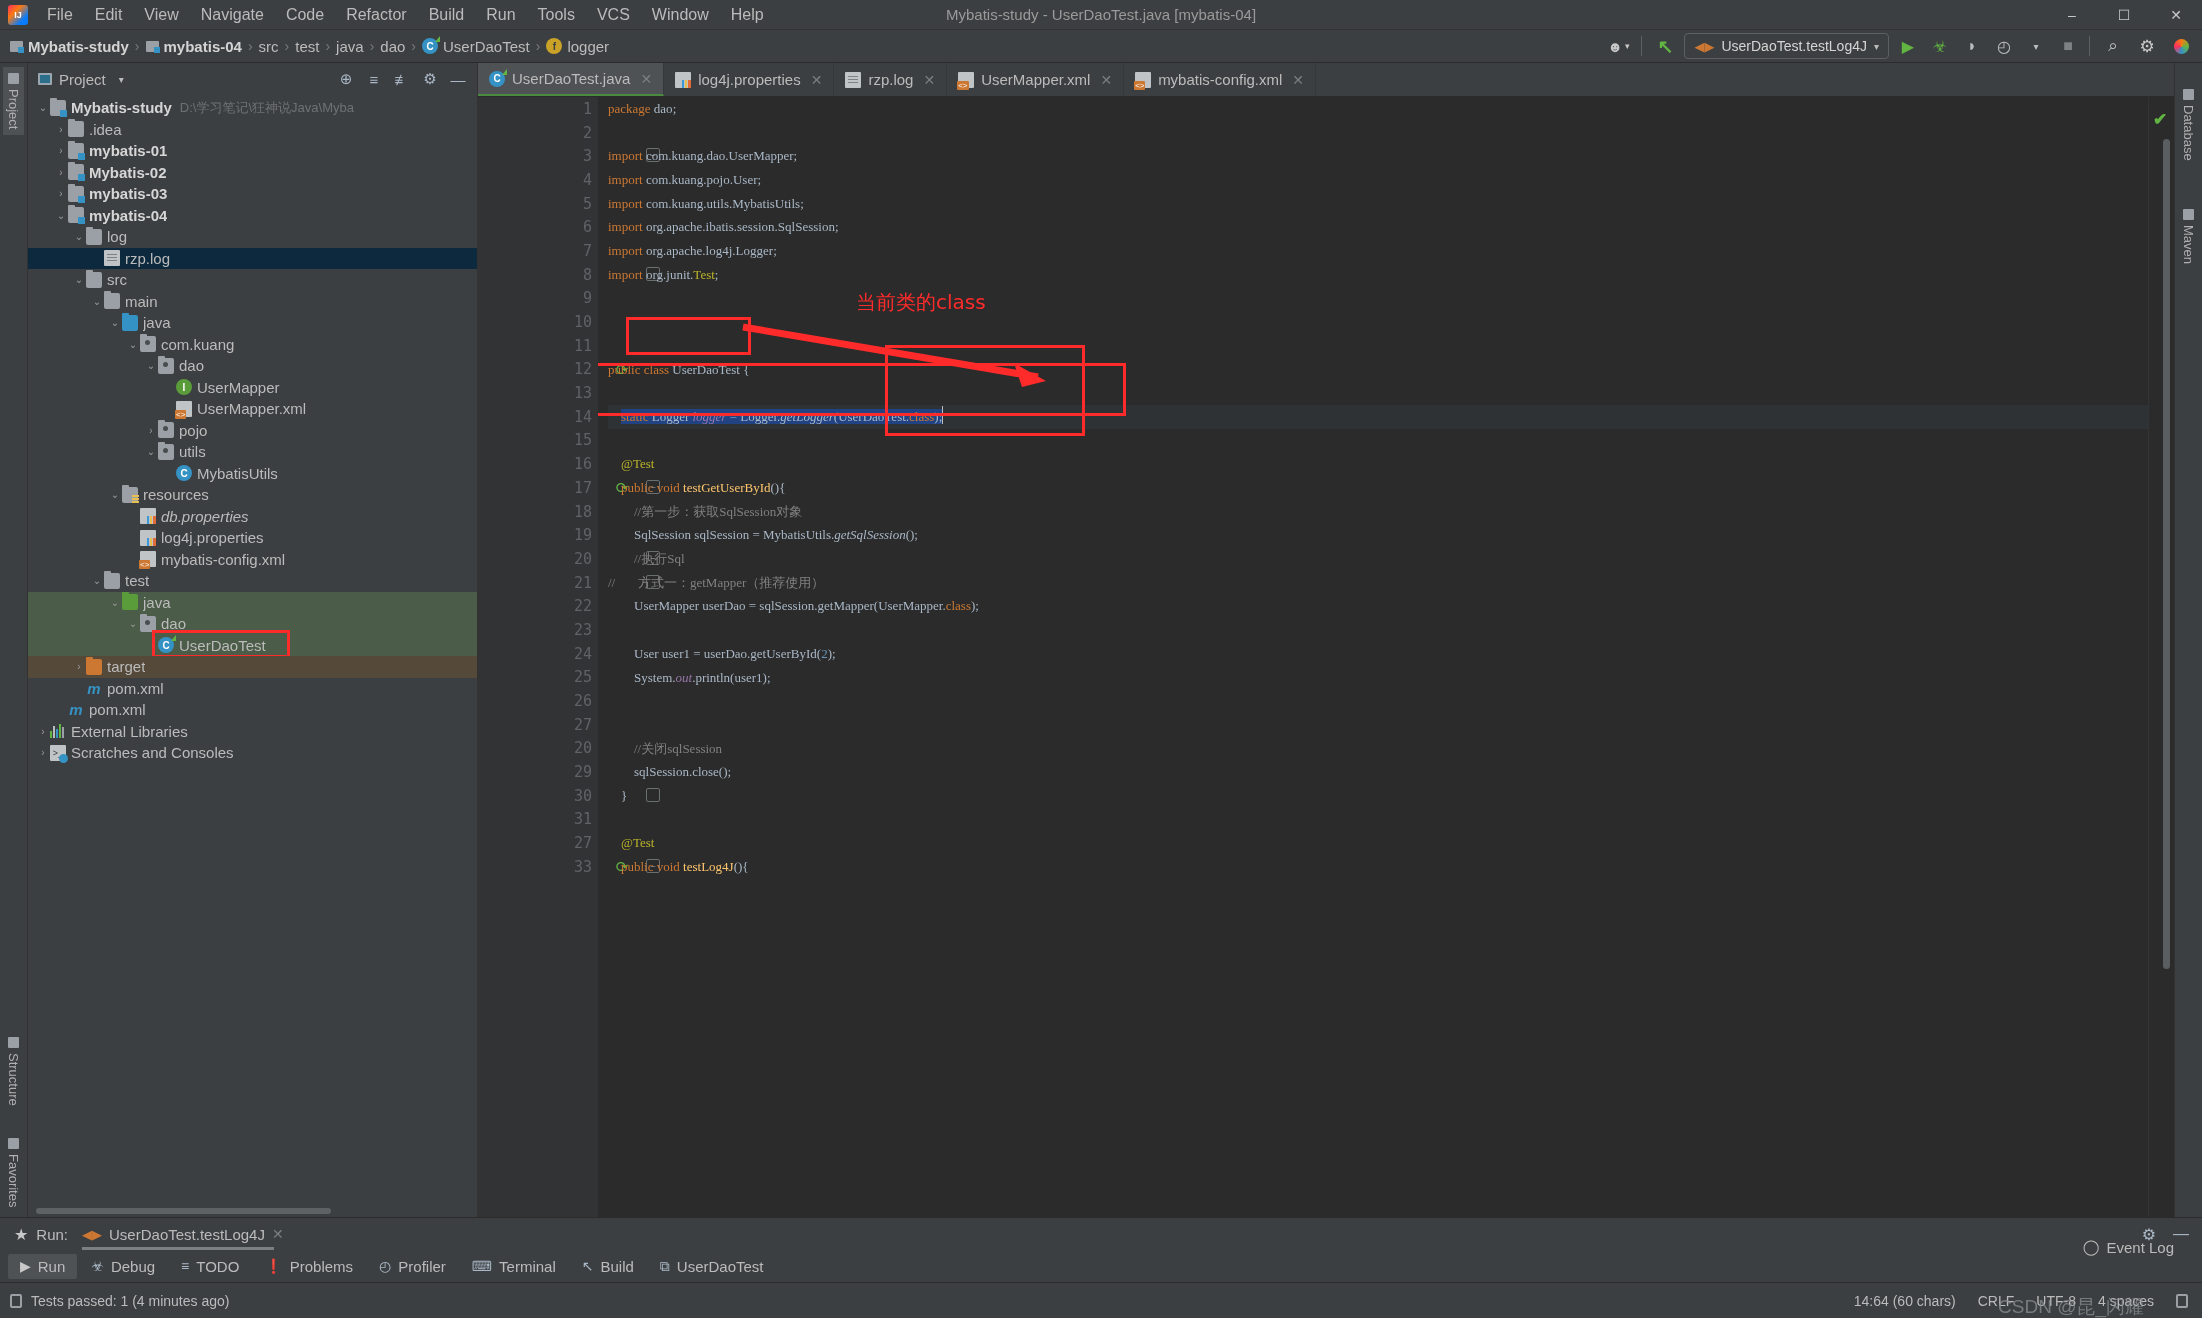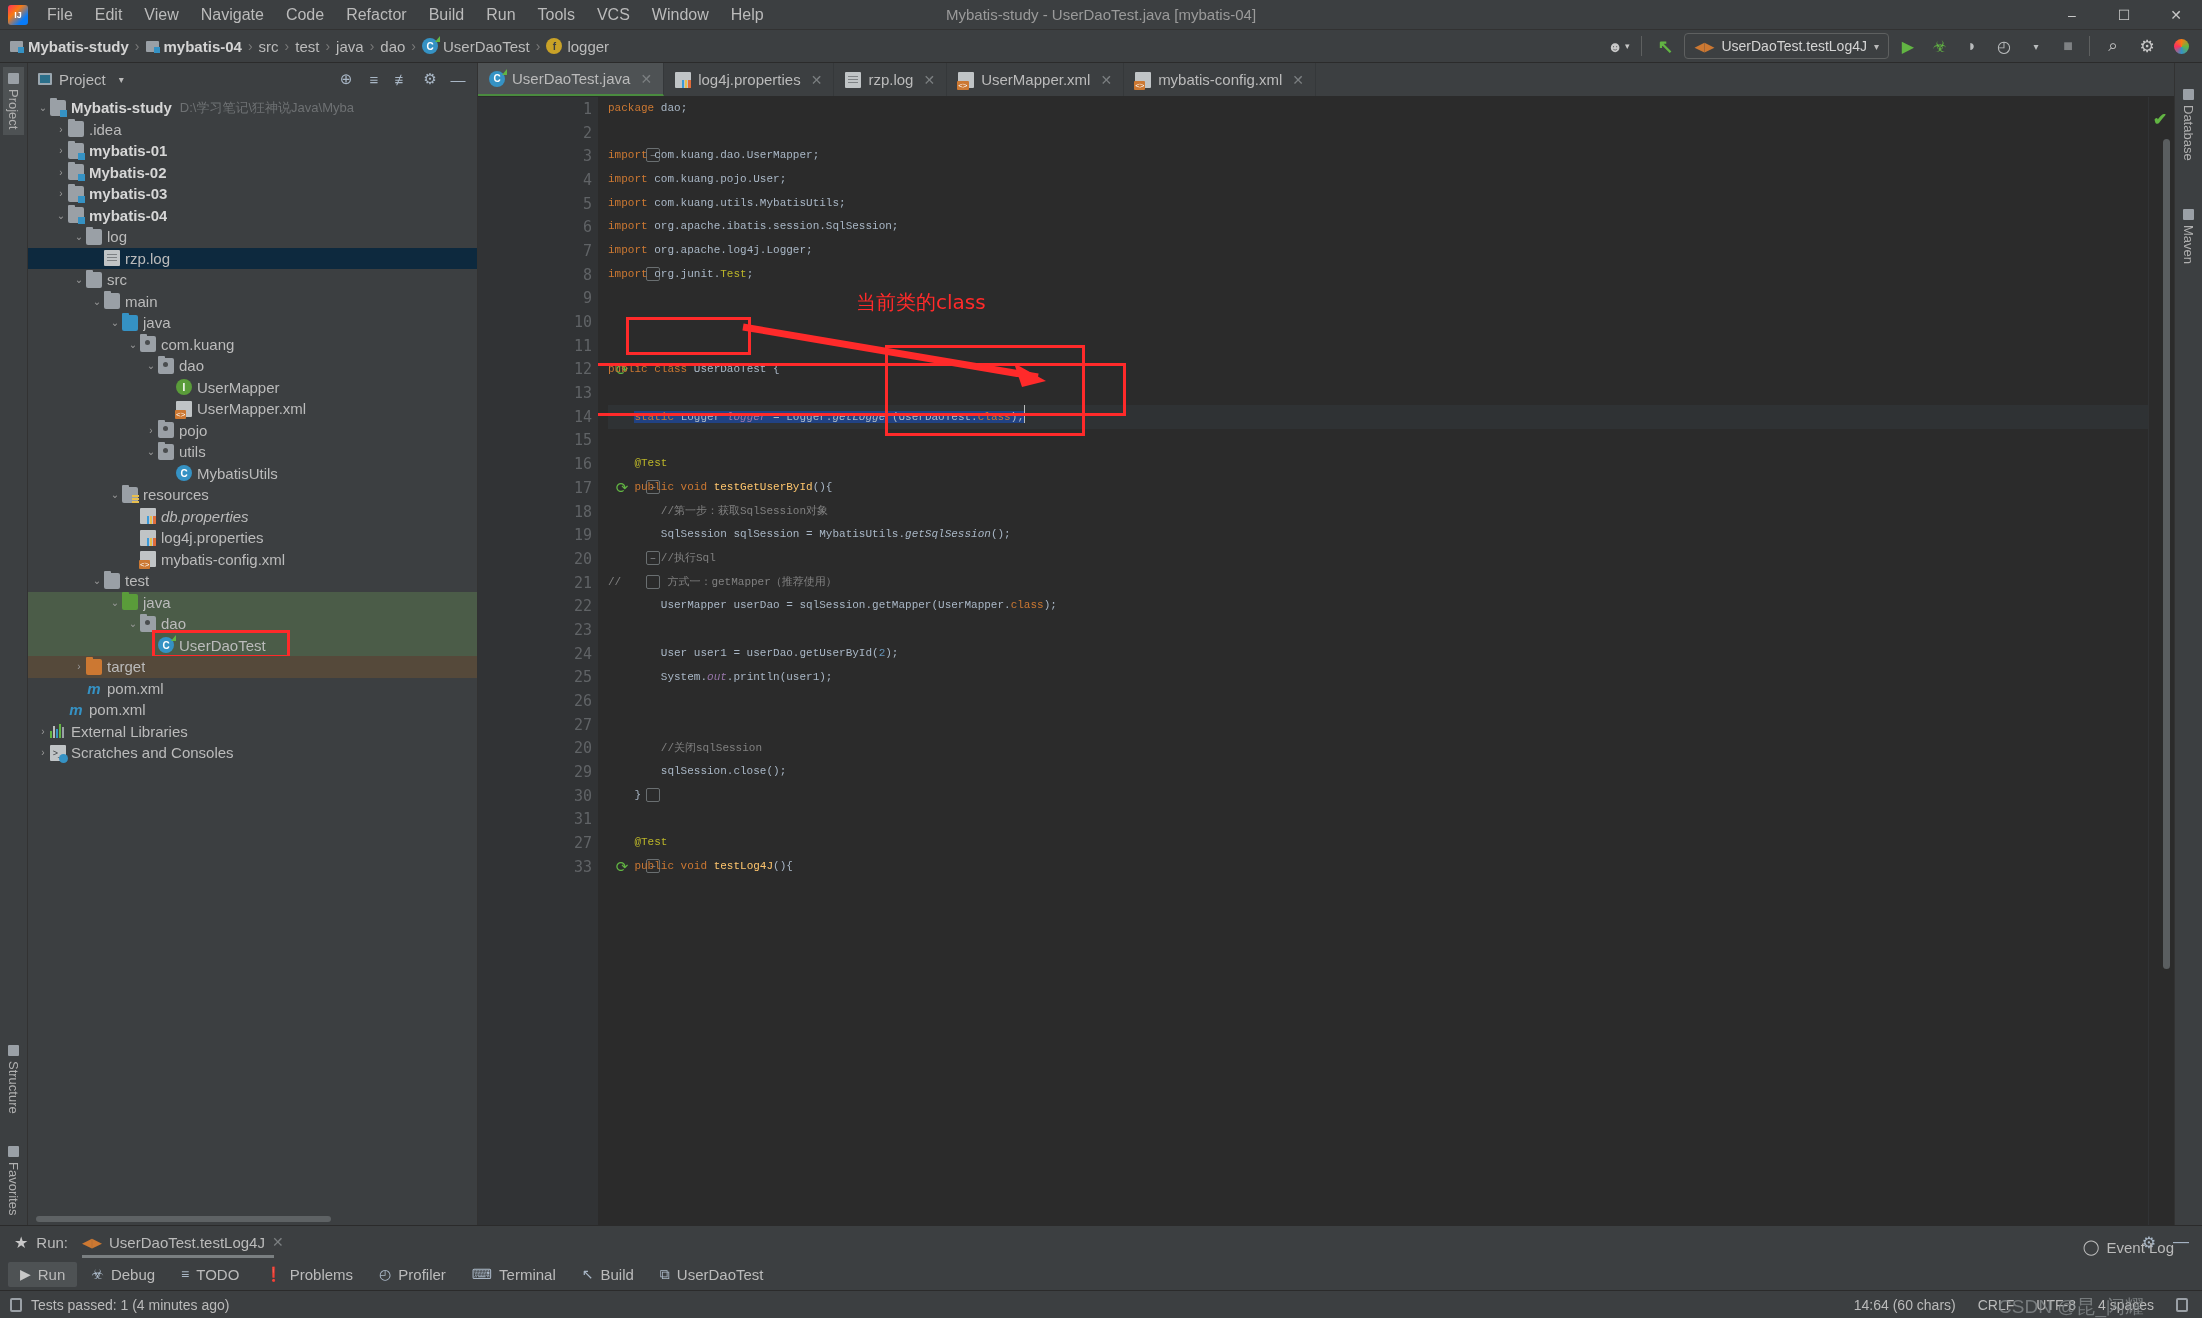--- a/index.html
+++ b/index.html
@@ -159,21 +159,21 @@
   .code-area{flex:1;display:flex;position:relative;min-height:0;overflow:hidden;background:#2b2b2b;}
   .gutter{
     width:120px;flex:none;background:#313335;position:relative;
     font-family:"DejaVu Sans Mono",monospace;font-size:15px;color:#606366;
   }
   .gline{height:23.7px;display:flex;align-items:center;justify-content:flex-end;padding-right:6px;position:relative;}
   .gmark{position:absolute;right:-34px;top:2px;width:20px;height:20px;display:flex;align-items:center;justify-content:center;}
   .gfold{position:absolute;right:-62px;top:4px;width:14px;height:14px;}
   .code-scroll{flex:1;position:relative;overflow:hidden;}
   .code{
-    font-family:Liberation Mono, monospace;font-size:11px;line-height:23.7px;
+    font-family:Liberation Serif, serif;font-size:13px;line-height:23.7px;
     color:#a9b7c6;white-space:pre;padding-left:10px;position:relative;
   }
   .cl{height:23.7px;}
   .cl.hl{background:#2f3234;}
   .kw{color:#cc7832;}
   .num{color:#6897bb;}
   .cmt{color:#808080;}
   .ann{color:#bbb529;}
   .fld{color:#9876aa;font-style:italic;}
   .mtd{color:#ffc66d;}
@@ -198,21 +198,21 @@
   .run-label{color:#bbbbbb;font-size:15px;margin-right:14px;}
   .run-tab{display:flex;align-items:center;gap:7px;color:#bbbbbb;font-size:15px;padding:0 4px 0 0;position:relative;}
   .run-tab::after{content:"";position:absolute;left:0;right:14px;bottom:-7px;height:3px;background:#7a7f81;}
   .run-right{position:absolute;right:8px;display:flex;align-items:center;gap:6px;}
 
   .toolstrip{height:32px;background:#3c3f41;display:flex;align-items:center;flex:none;padding-left:8px;gap:2px;}
   .ts{display:flex;align-items:center;gap:7px;color:#bbbbbb;font-size:15px;padding:4px 12px;border-radius:2px;white-space:nowrap;}
   .ts.active{background:#4e5254;}
 
   .statusbar{
-    height:28px;background:#3c3f41;display:flex;align-items:center;flex:none;
+    height:36px;background:#3c3f41;display:flex;align-items:center;flex:none;
     border-top:1px solid #2b2b2b;padding:0 10px;position:relative;color:#bbbbbb;font-size:14px;
   }
   .sb-right{position:absolute;right:14px;display:flex;align-items:center;gap:22px;}
   .watermark{
     position:absolute;right:58px;bottom:-2px;color:#8a8f91;font-size:19px;opacity:.75;pointer-events:none;white-space:nowrap;
   }
   .lockbox{width:12px;height:14px;border:2px solid #9aa0a6;border-radius:2px;}
 </style>
 </head>
 <body>

